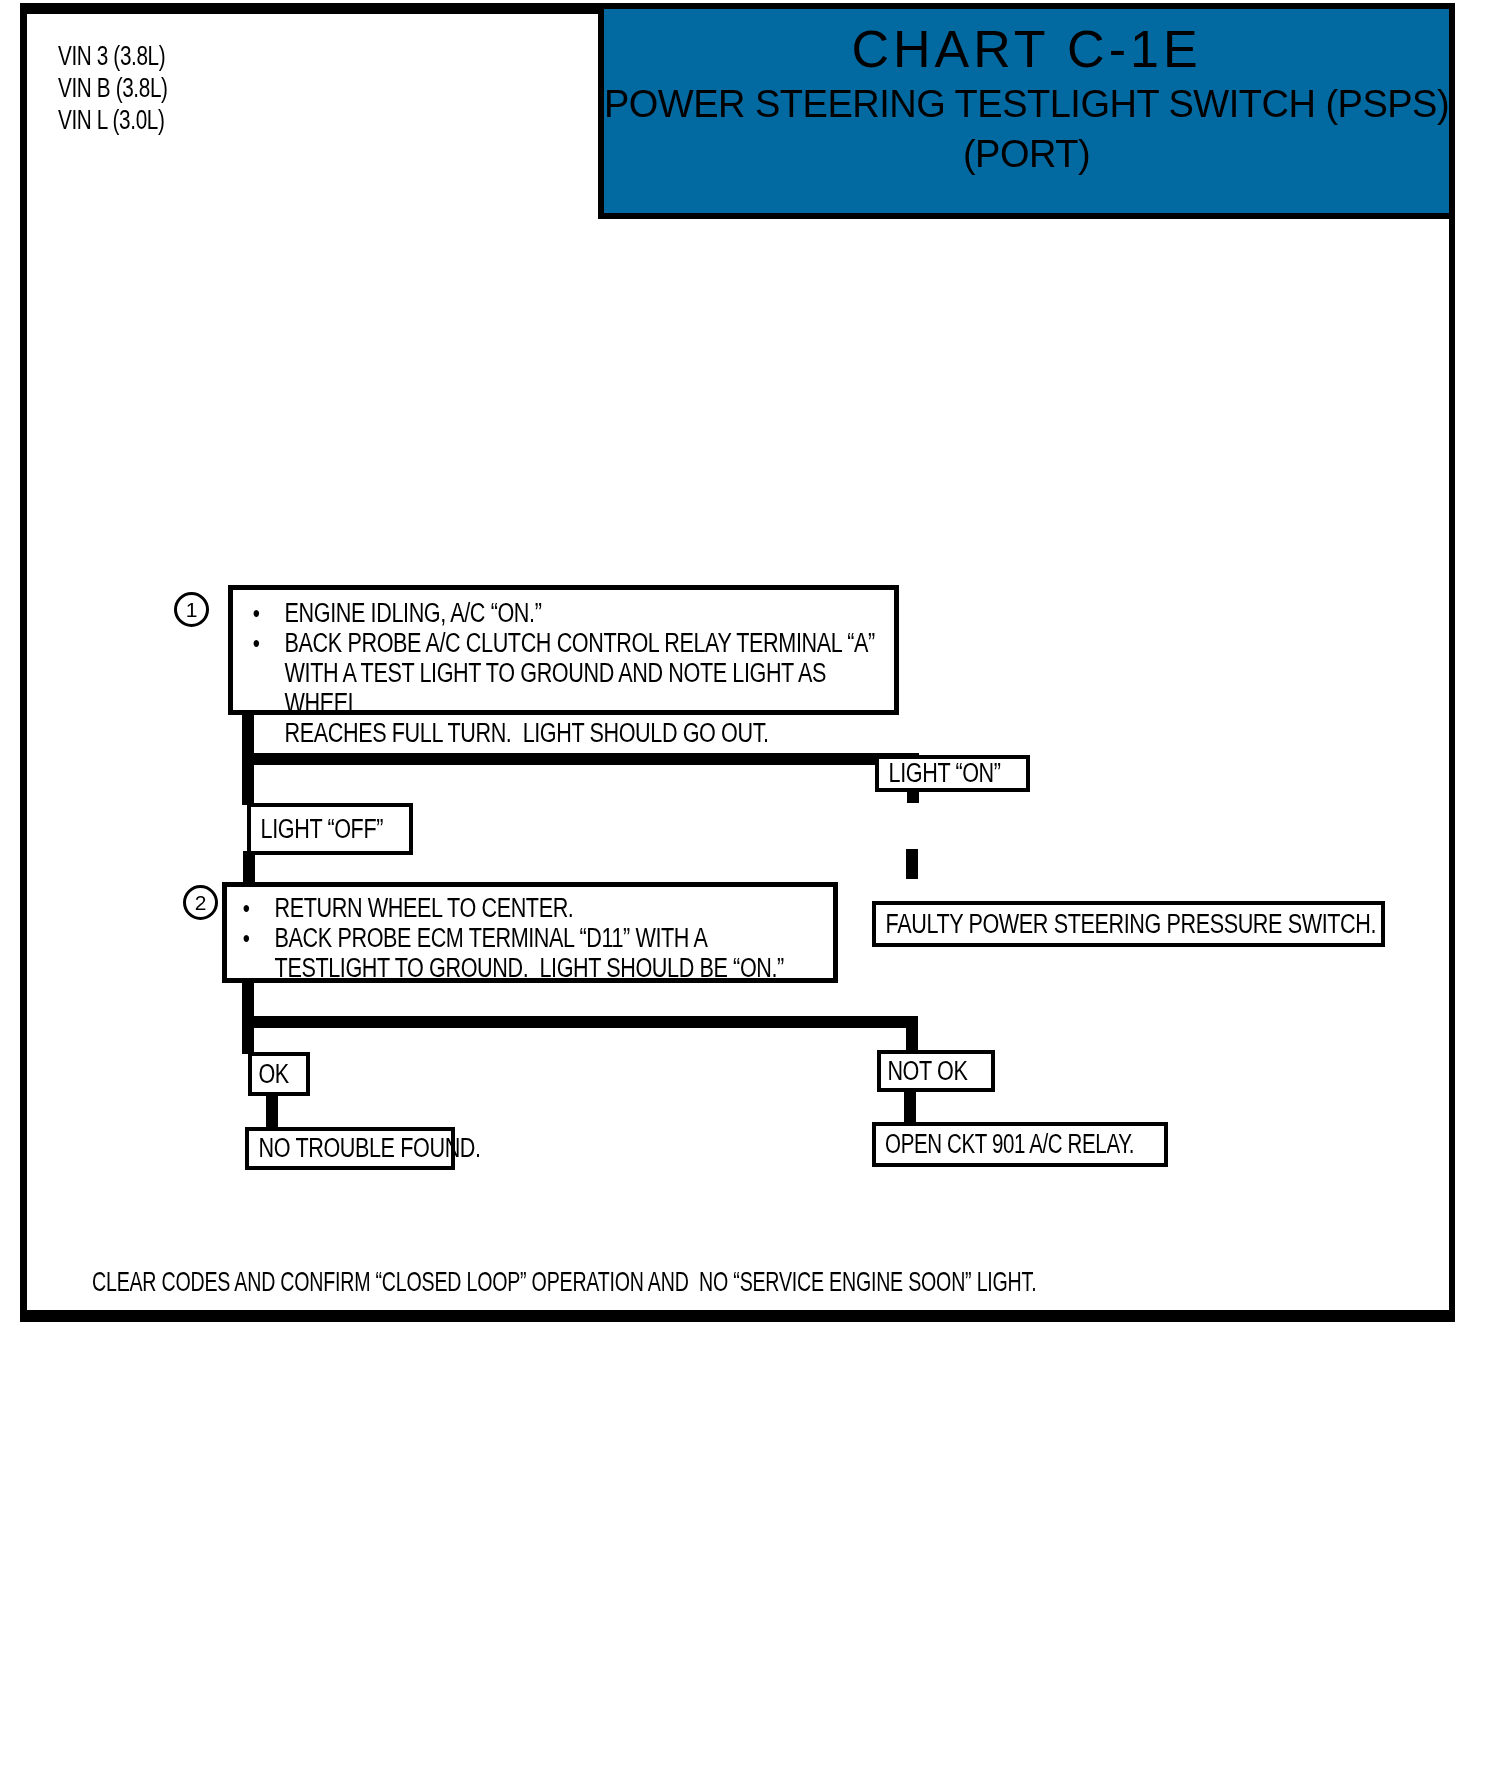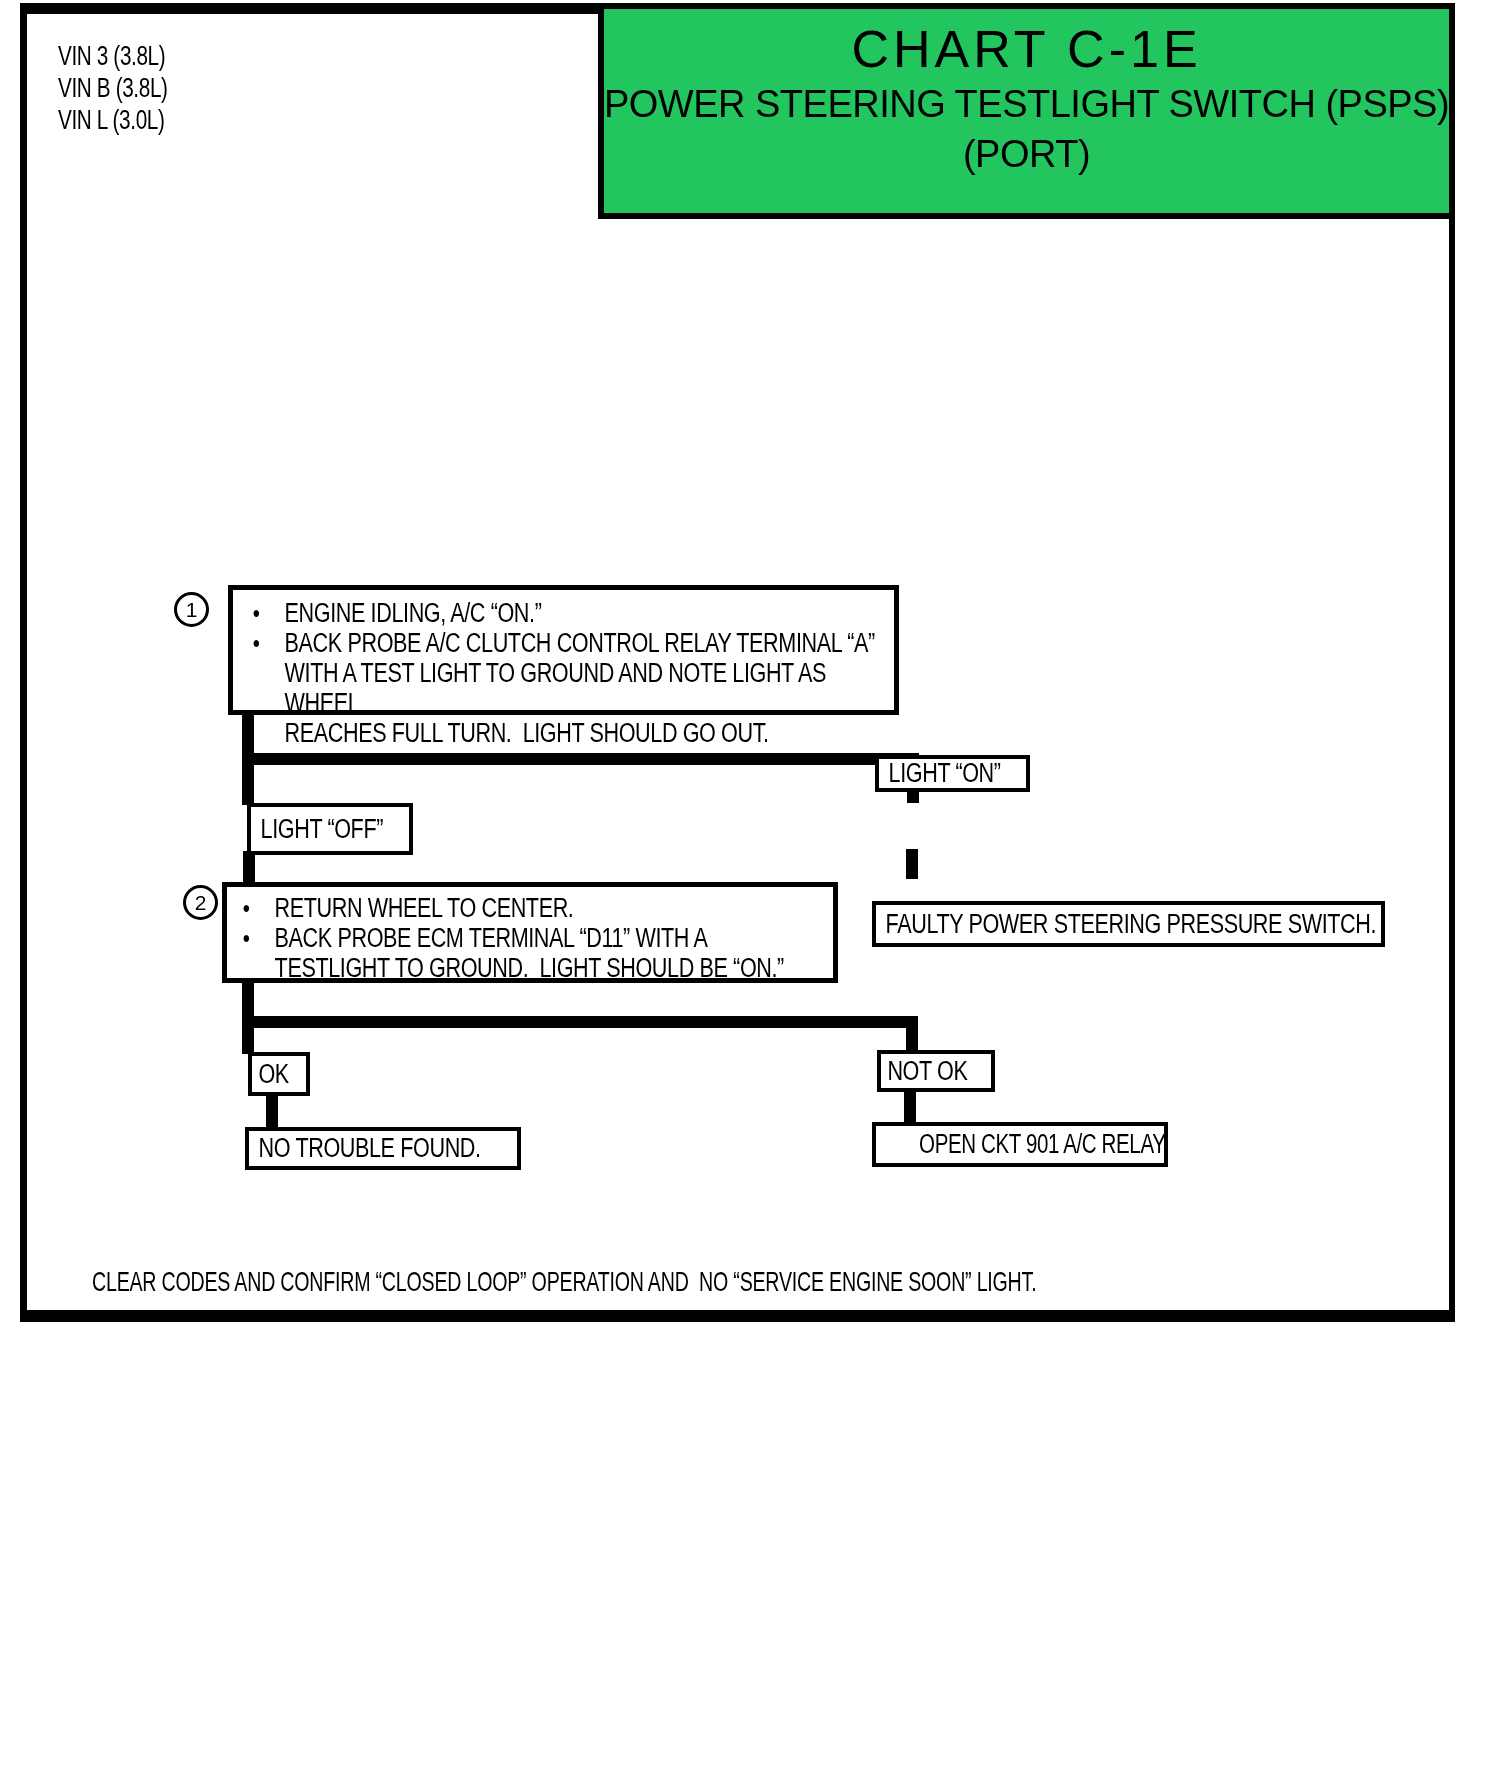--- a/index.html
+++ b/index.html
@@ -37,21 +37,21 @@
     transform-origin: 0 0;
     white-space: nowrap;
   }
 
   
   .title-box {
     position: absolute;
     left: 598px; top: 3px;
     width: 857px; height: 216px;
     border: 6px solid #000;
-    background: #22c55e;
+    background: #0369a1;
     display: flex;
     flex-direction: column;
     align-items: center;
     text-align: center;
   }
   .t1 { font-size: 52px; letter-spacing: 4px; margin-top: 12px; line-height: 56px; white-space: nowrap; }
   .t2 { font-size: 38px; letter-spacing: -0.5px; margin-top: 4px; line-height: 46px; white-space: nowrap; }
 
   
   .fbox {
@@ -183,22 +183,22 @@
     </div>
   </div>
 
   <div class="fbox lblbox" style="left:248px; top:1052px; width:62px; height:44px;">
     <div class="lbl" style="padding-left:8px;">OK</div>
   </div>
   <div class="fbox lblbox" style="left:877px; top:1050px; width:118px; height:42px;">
     <div class="lbl" style="padding-left:8px;">NOT OK</div>
   </div>
 
-  <div class="fbox lblbox" style="left:245px; top:1127px; width:276px; height:43px;">
+  <div class="fbox lblbox" style="left:245px; top:1127px; width:210px; height:43px;">
     <div class="lbl">NO TROUBLE FOUND.</div>
   </div>
-  <div class="fbox lblbox" style="left:872px; top:1122px; width:296px; height:45px;padding-left:34px;">
+  <div class="fbox lblbox" style="left:872px; top:1122px; width:296px; height:45px;">
     <div class="lbl tight">OPEN CKT 901 A/C RELAY.</div>
   </div>
 
   <div class="footer-text">CLEAR CODES AND CONFIRM “CLOSED LOOP” OPERATION AND  NO “SERVICE ENGINE SOON” LIGHT.</div>
 
 </div>
 
 </body></html>

